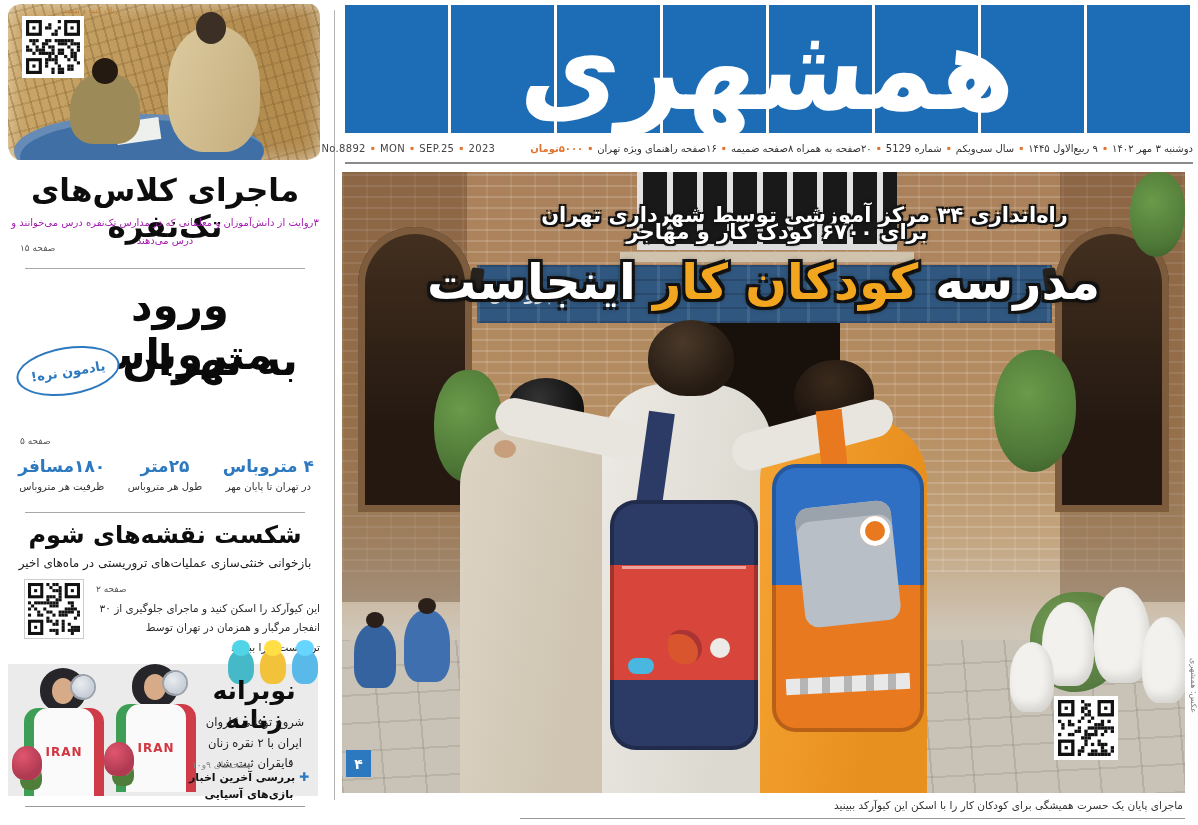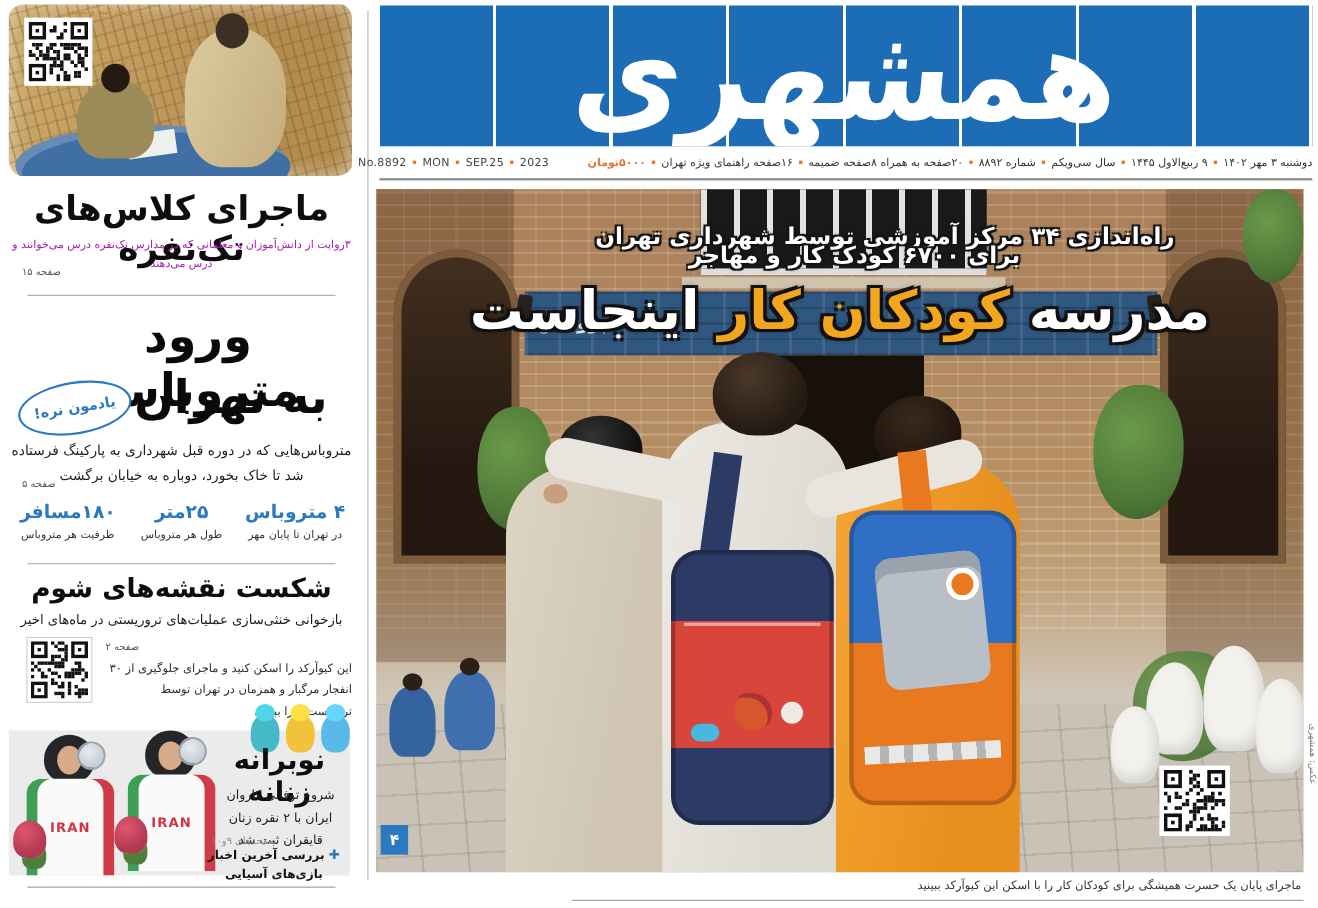--- a/index.html
+++ b/index.html
@@ -225,21 +225,21 @@
   </div>
 
   <div class="abs infobar">
     <div class="fa-group">
       <span>دوشنبه ۳ مهر ۱۴۰۲</span>
         <span class="d">▪</span>
       <span>۹ ربیع‌الاول ۱۴۴۵</span>
         <span class="d">▪</span>
       <span>سال سی‌ویکم</span>
         <span class="d">▪</span>
-      <span>شماره ۸۸۹۲</span>
+      <span>شماره 5129</span>
         <span class="d">▪</span>
       <span>۲۰صفحه به همراه ۸صفحه ضمیمه</span>
         <span class="d">▪</span>
       <span>۱۶صفحه راهنمای ویژه تهران</span>
         <span class="d">▪</span>
       <span class="price">۵۰۰۰تومان</span>
     </div>
     <div class="en-group">
       <span>HAMSHAHRI</span>
         <span class="d">▪</span>
@@ -513,21 +513,20 @@
       </svg>
     </div>
   <div class="abs h1-article">ماجرای کلاس‌های تک‌نفره</div>
   <div class="abs sum1">۳روایت از دانش‌آموزان و معلمانی که در مدارس تک‌نفره درس می‌خوانند و درس می‌دهند</div>
   <div class="abs pref pref1">صفحه ۱۵</div>
   <div class="abs rule-a"></div>
 
   <div class="abs mb-h1">ورود متروباس</div>
   <div class="abs mb-h2">به تهران</div>
   <div class="abs mb-badge">یادمون نره!</div>
-  <div class="abs sum2">متروباس‌هایی که در دوره قبل شهرداری به پارکینگ فرستاده شد تا خاک بخورد، دوباره به خیابان برگشت</div>
   <div class="abs pref pref2">صفحه ۵</div>
   <div class="abs stats">
     <div class="st">
       <div class="v">۴ متروباس</div>
       <div class="l">در تهران تا پایان مهر</div>
     </div>
     <div class="st">
       <div class="v">۲۵متر</div>
       <div class="l">طول هر متروباس</div>
     </div>

